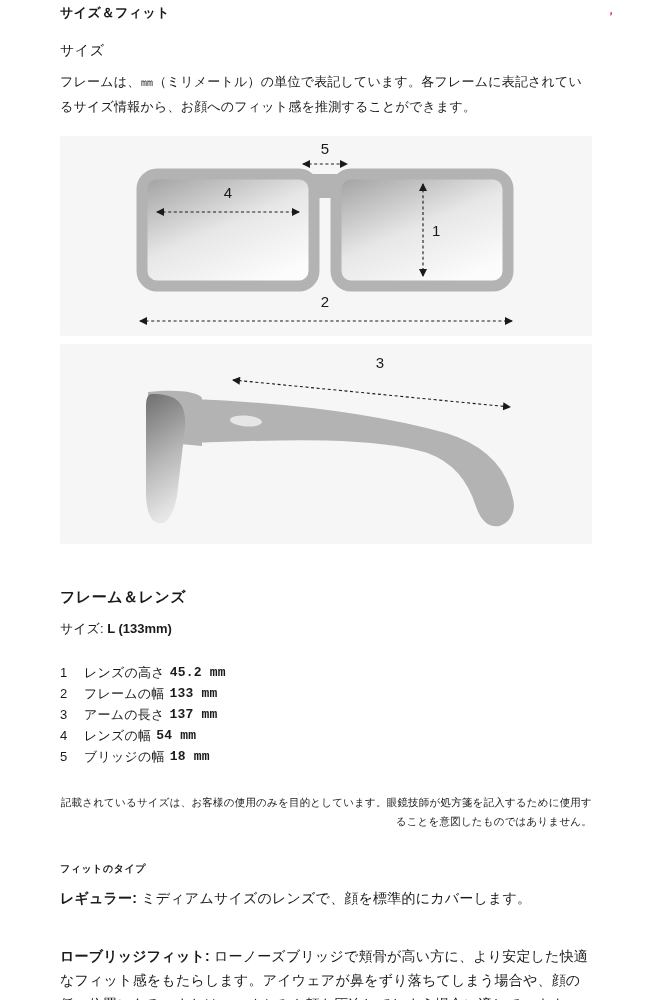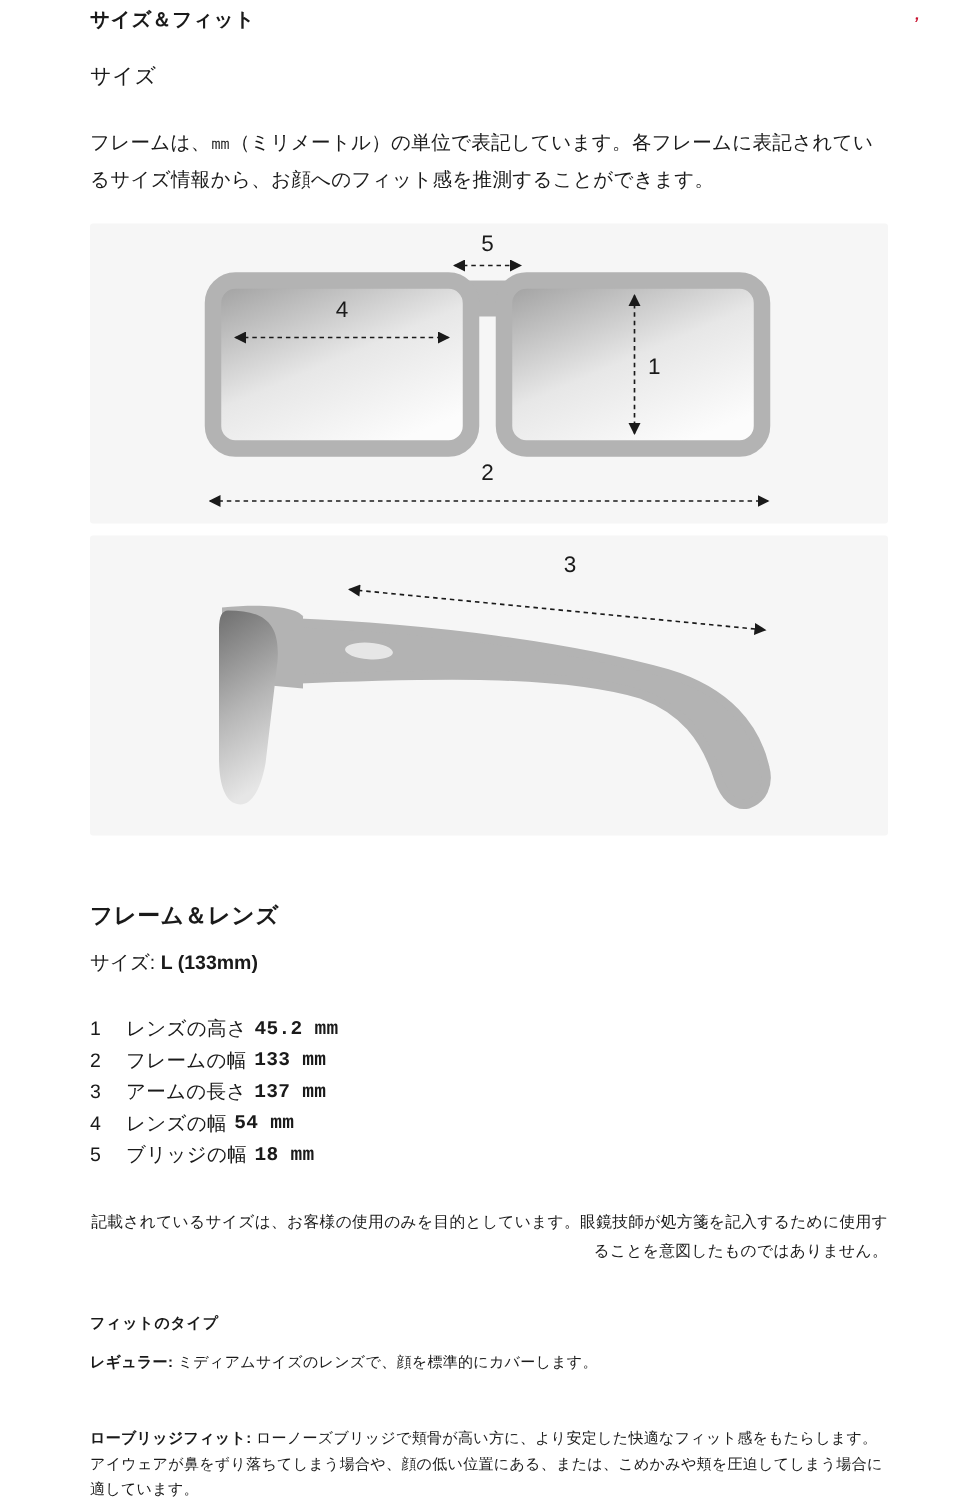--- a/index.html
+++ b/index.html
@@ -11,38 +11,38 @@
     position:relative;
     overflow:hidden;
   }
   .content{padding:4px 58px 0 60px;position:relative;}
   .page-title{font-size:13px;font-weight:bold;letter-spacing:.5px;}
   .accent-mark{
     position:absolute;top:10px;right:38px;
     color:#c8102e;font-size:11px;font-weight:bold;transform:rotate(12deg);
   }
   .section-heading{font-size:14px;font-weight:normal;margin-top:20px;letter-spacing:.5px;}
-  .size-desc{font-size:13px;line-height:1.95;margin-top:22px;letter-spacing:.2px;}
+  .size-desc{font-size:13px;line-height:1.95;margin-top:9px;letter-spacing:.2px;}
   .diagram-box{
     margin-top:16px;
     width:532px;height:200px;
     background:#f6f6f6;
     border-radius:2px;
   }
   .diagram-box + .diagram-box{margin-top:8px;}
   .fl-heading{font-size:15px;font-weight:bold;margin-top:44px;letter-spacing:.5px;}
   .size-line{font-size:13px;margin-top:13px;}
   .size-line .val{font-weight:bold;}
   .meas-list{margin-top:24px;}
   .meas-row{display:flex;font-size:13px;line-height:21px;letter-spacing:.2px;}
   .meas-row .num{width:24px;flex:0 0 24px;}
   .meas-row .value{font-weight:bold;margin-left:5px;font-family:Liberation Mono, monospace;}
   .disclaimer{font-size:10.5px;line-height:1.8;margin-top:26px;letter-spacing:.2px;text-align:right;}
   .fit-heading{font-size:10px;font-weight:bold;margin-top:32px;letter-spacing:.5px;}
-  .fit-para{font-size:10px;line-height:1.7;margin-top:11px;letter-spacing:.2px;}
+  .fit-para{font-size:14px;line-height:1.7;margin-top:11px;letter-spacing:.2px;}
   .fit-para strong{font-weight:bold;}
   svg text{font-family:"Liberation Sans","DejaVu Sans",sans-serif;font-size:15px;fill:#1a1a1a;}
 </style>
 </head>
 <body>
 
 <div class="content">
 
   <div class="page-title">サイズ＆フィット</div>
   <span class="accent-mark">’</span>

